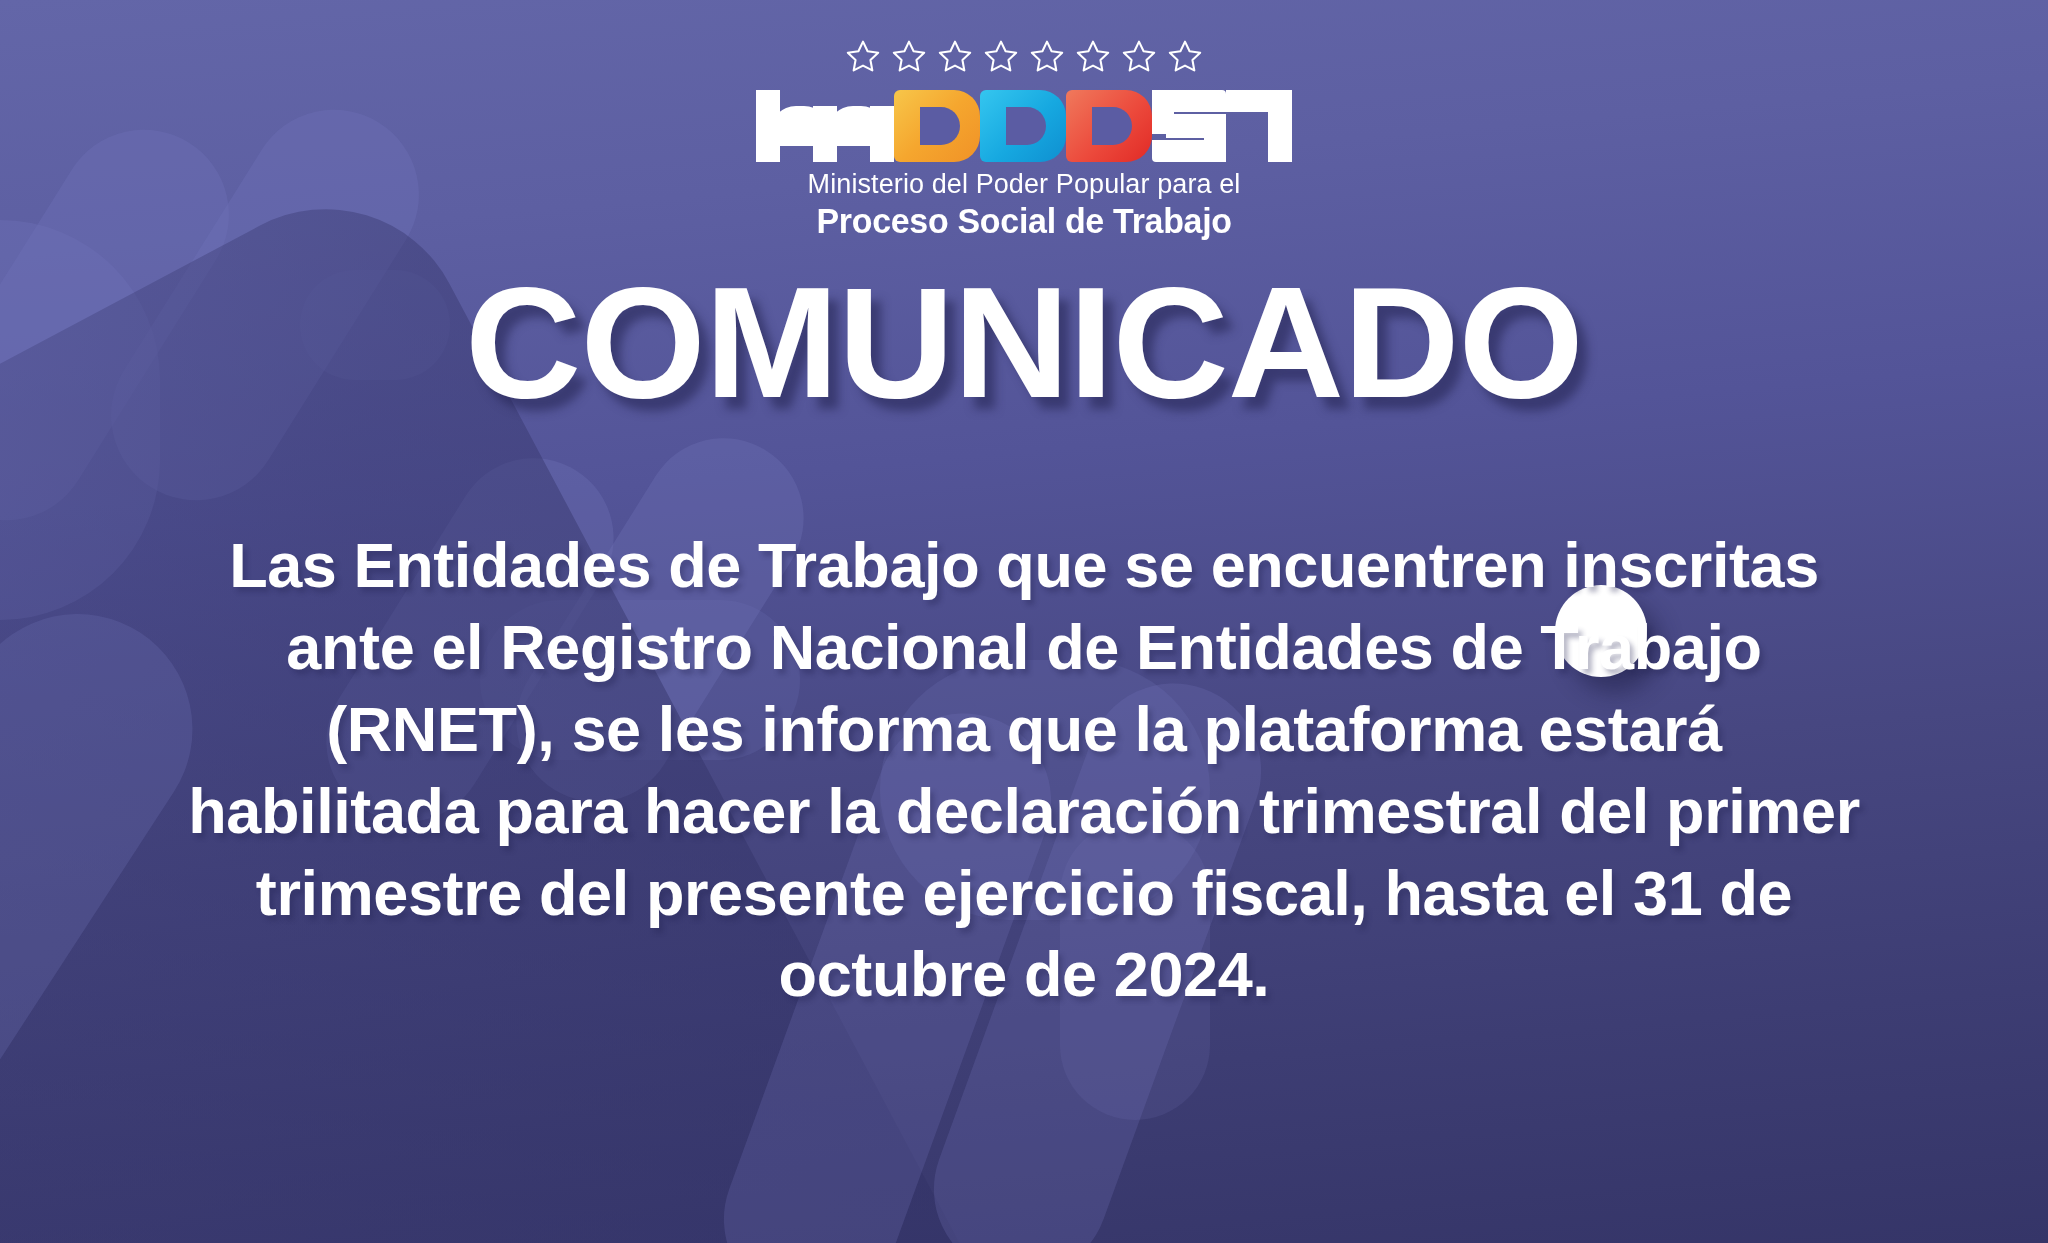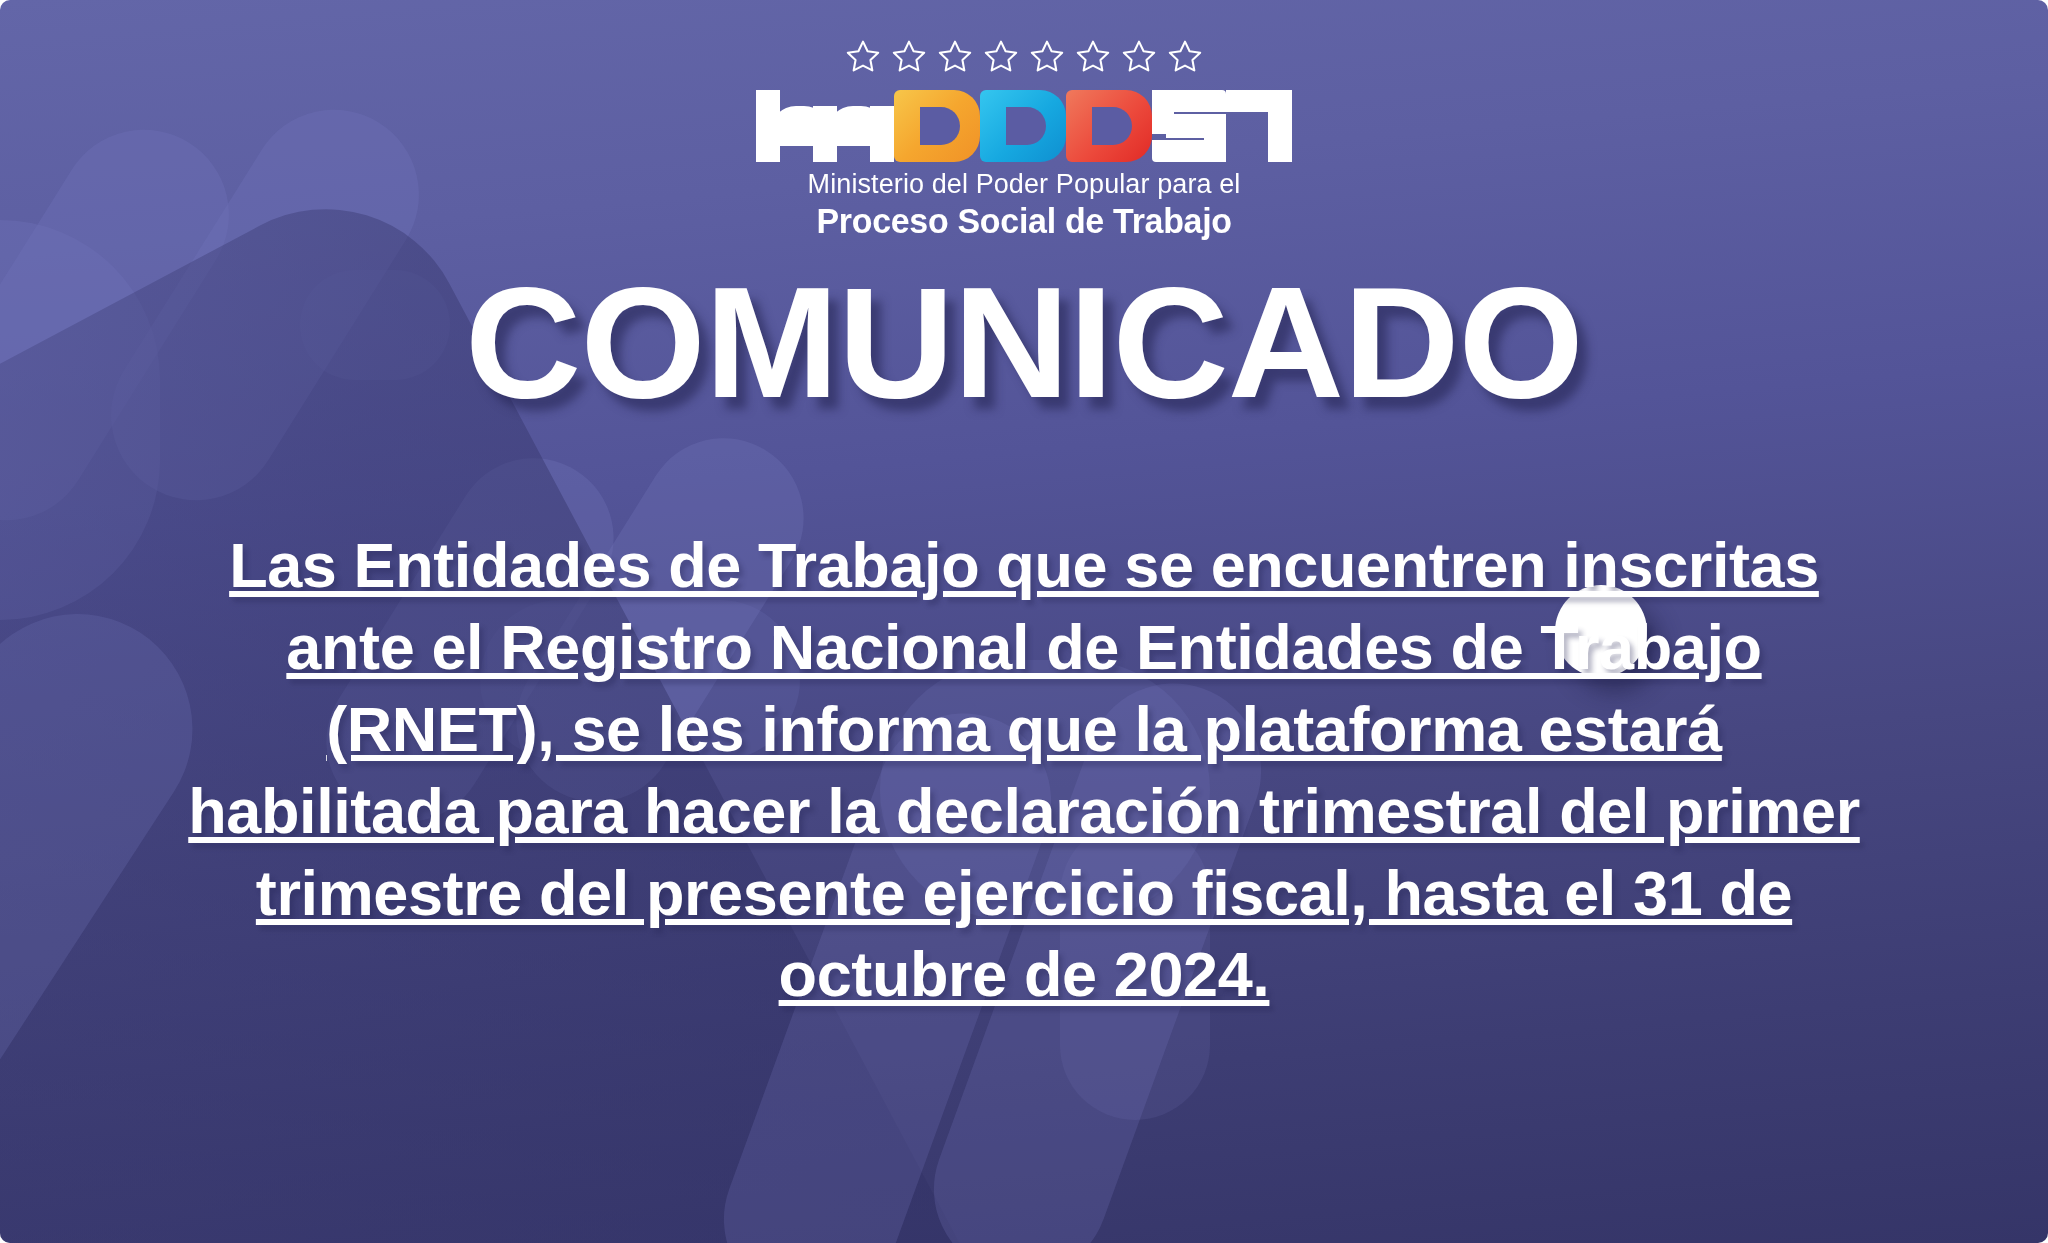--- a/index.html
+++ b/index.html
@@ -10,21 +10,20 @@
     overflow:hidden;
     font-family:"Liberation Sans", sans-serif;
   }
 
   
   #poster {
     position:relative;
     width:2048px; height:1243px;
     overflow:hidden;
     background:linear-gradient(175deg, #6366a8 0%, #5d5fa2 18%, #535498 38%, #474781 62%, #3d3d73 82%, #353568 100%);
-    border-radius:10px;
   }
 
   
   .bg-layer { position:absolute; inset:0; overflow:hidden; pointer-events:none; }
 
   
   .wm-top {
     position:absolute;
     left:-130px; top:20px;
     width:760px; height:560px;
@@ -204,21 +203,20 @@
   .body-text {
     margin-top:104px;
     width:1700px;
     text-align:center;
     color:#ffffff;
     font-size:63px;
     font-weight:bold;
     line-height:1.30;
     letter-spacing:-.4px;
     text-shadow:4px 5px 5px rgba(35,35,80,.32);
-    text-decoration:underline;
   }
 </style>
 </head>
 <body>
 
 <div id="poster">
 
   <div class="bg-layer">
 
     <div class="wm-top">

